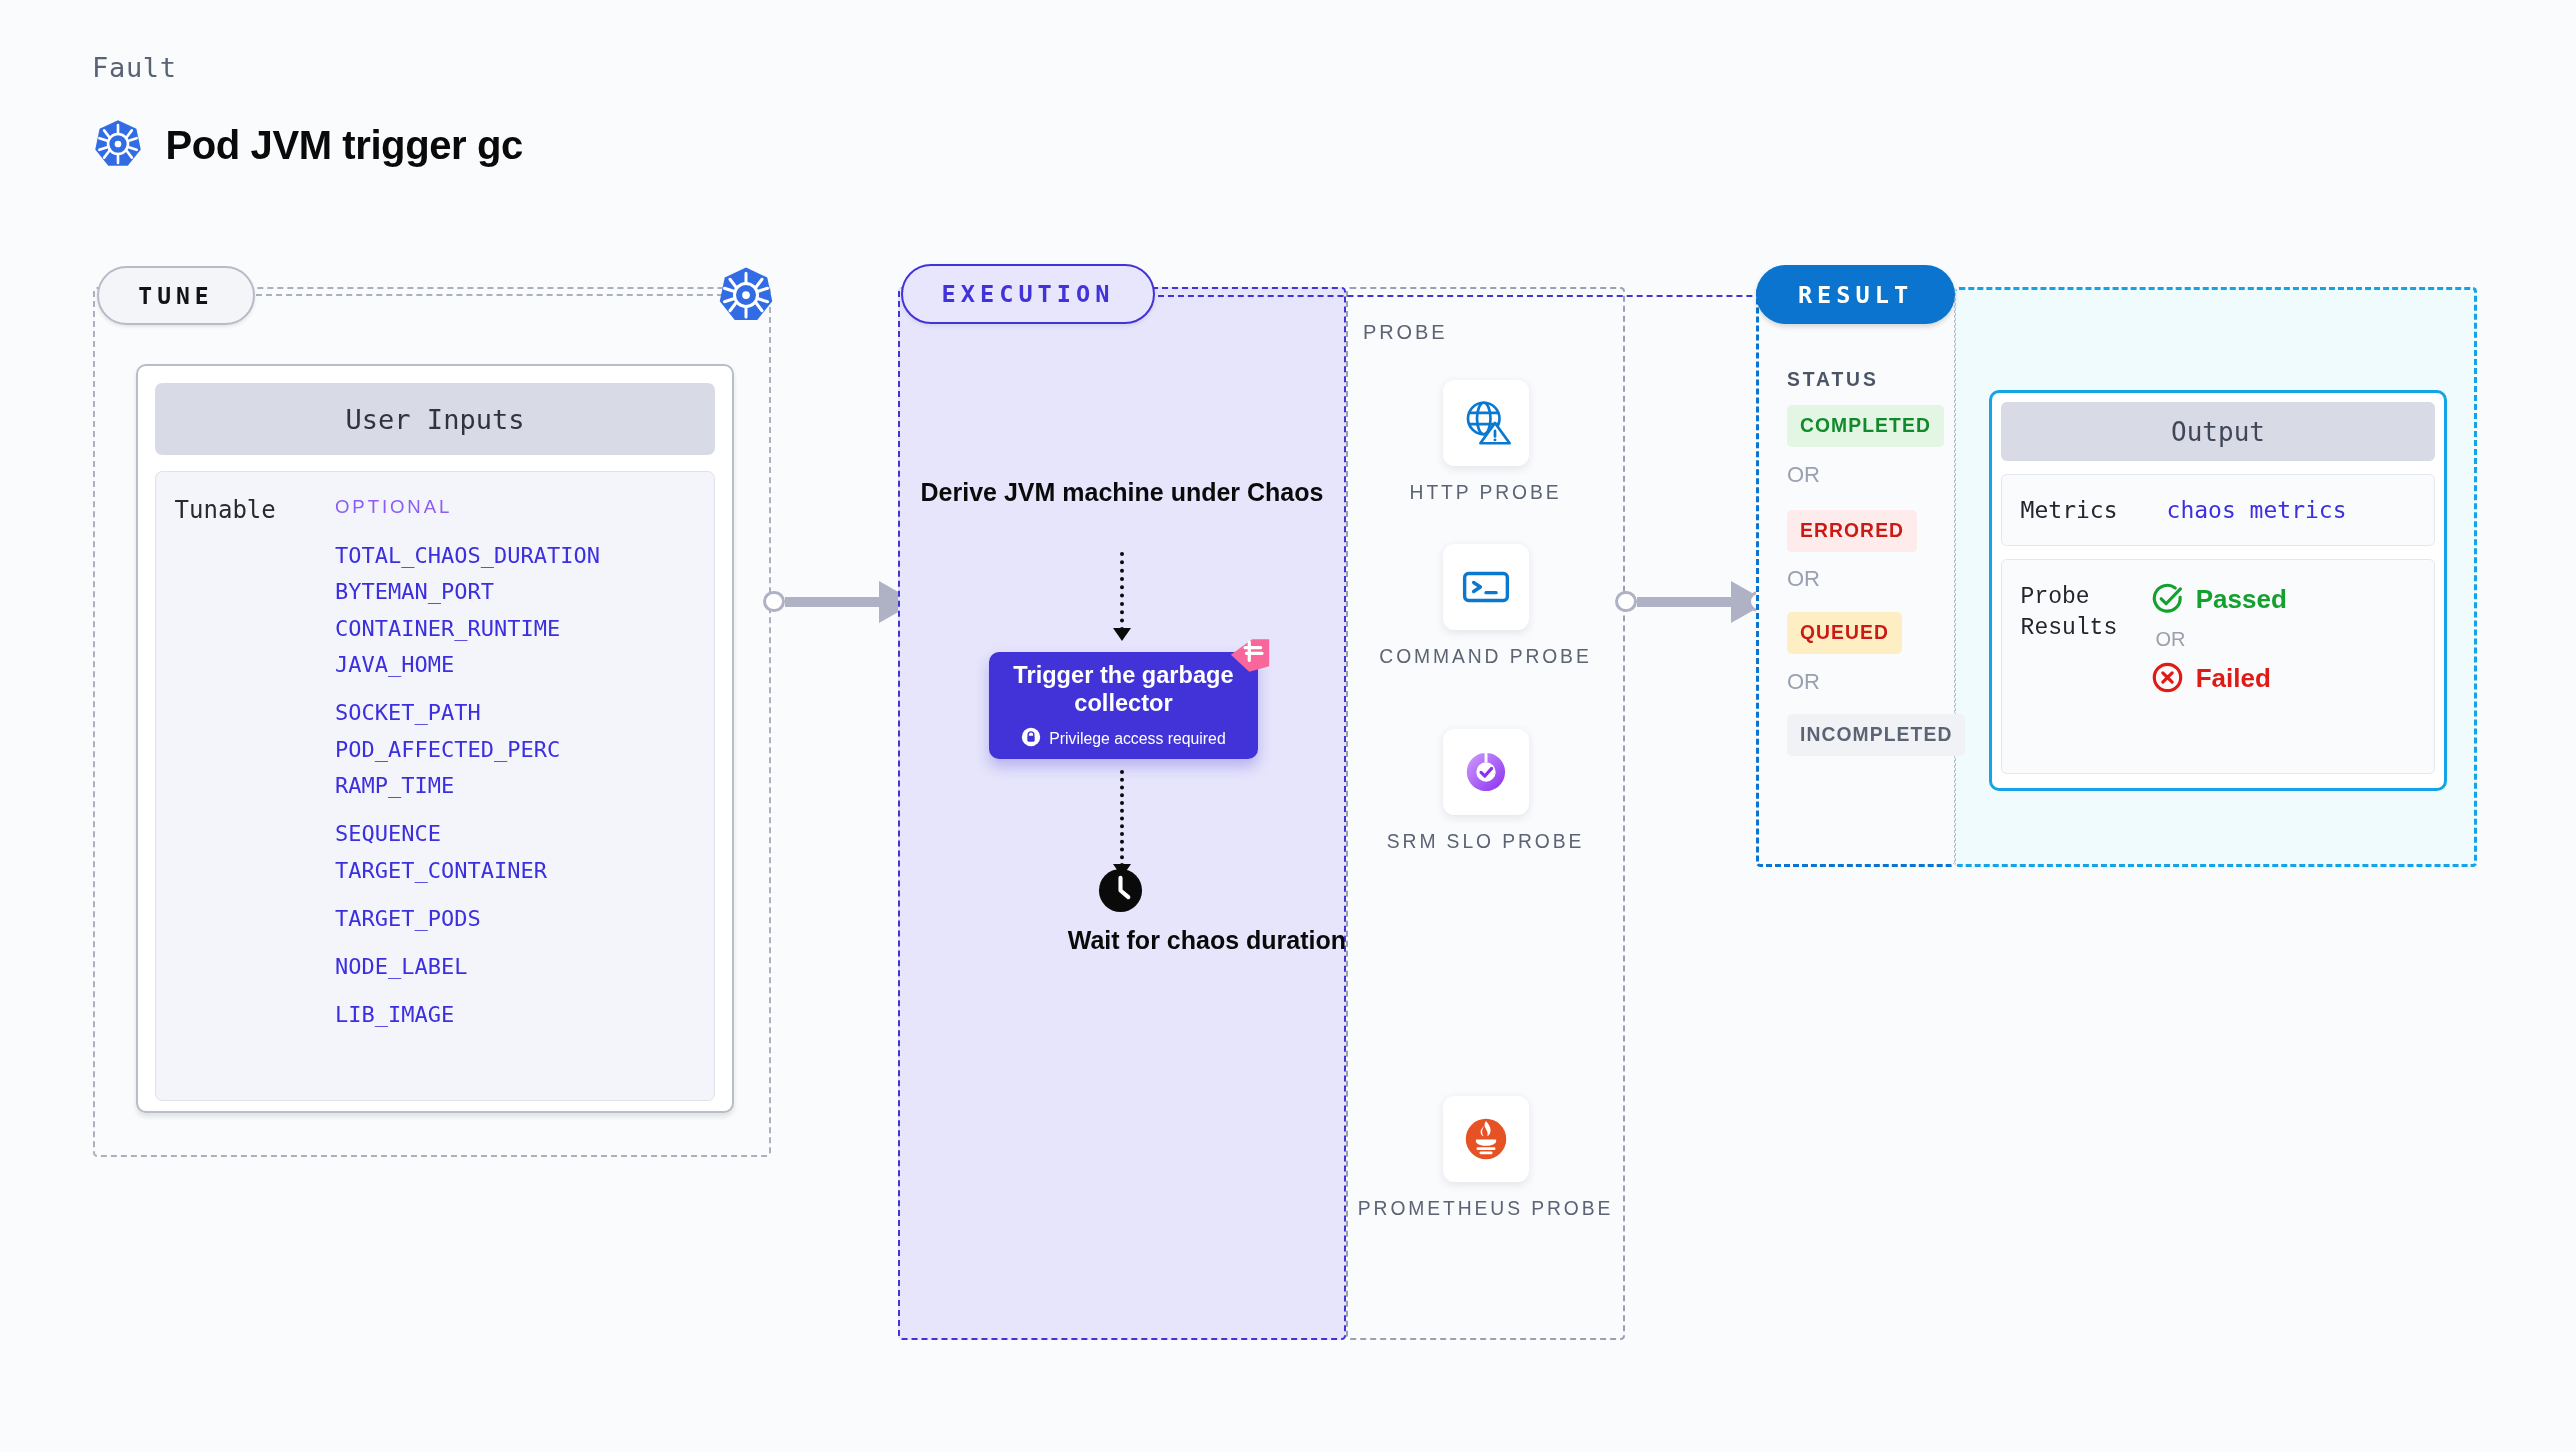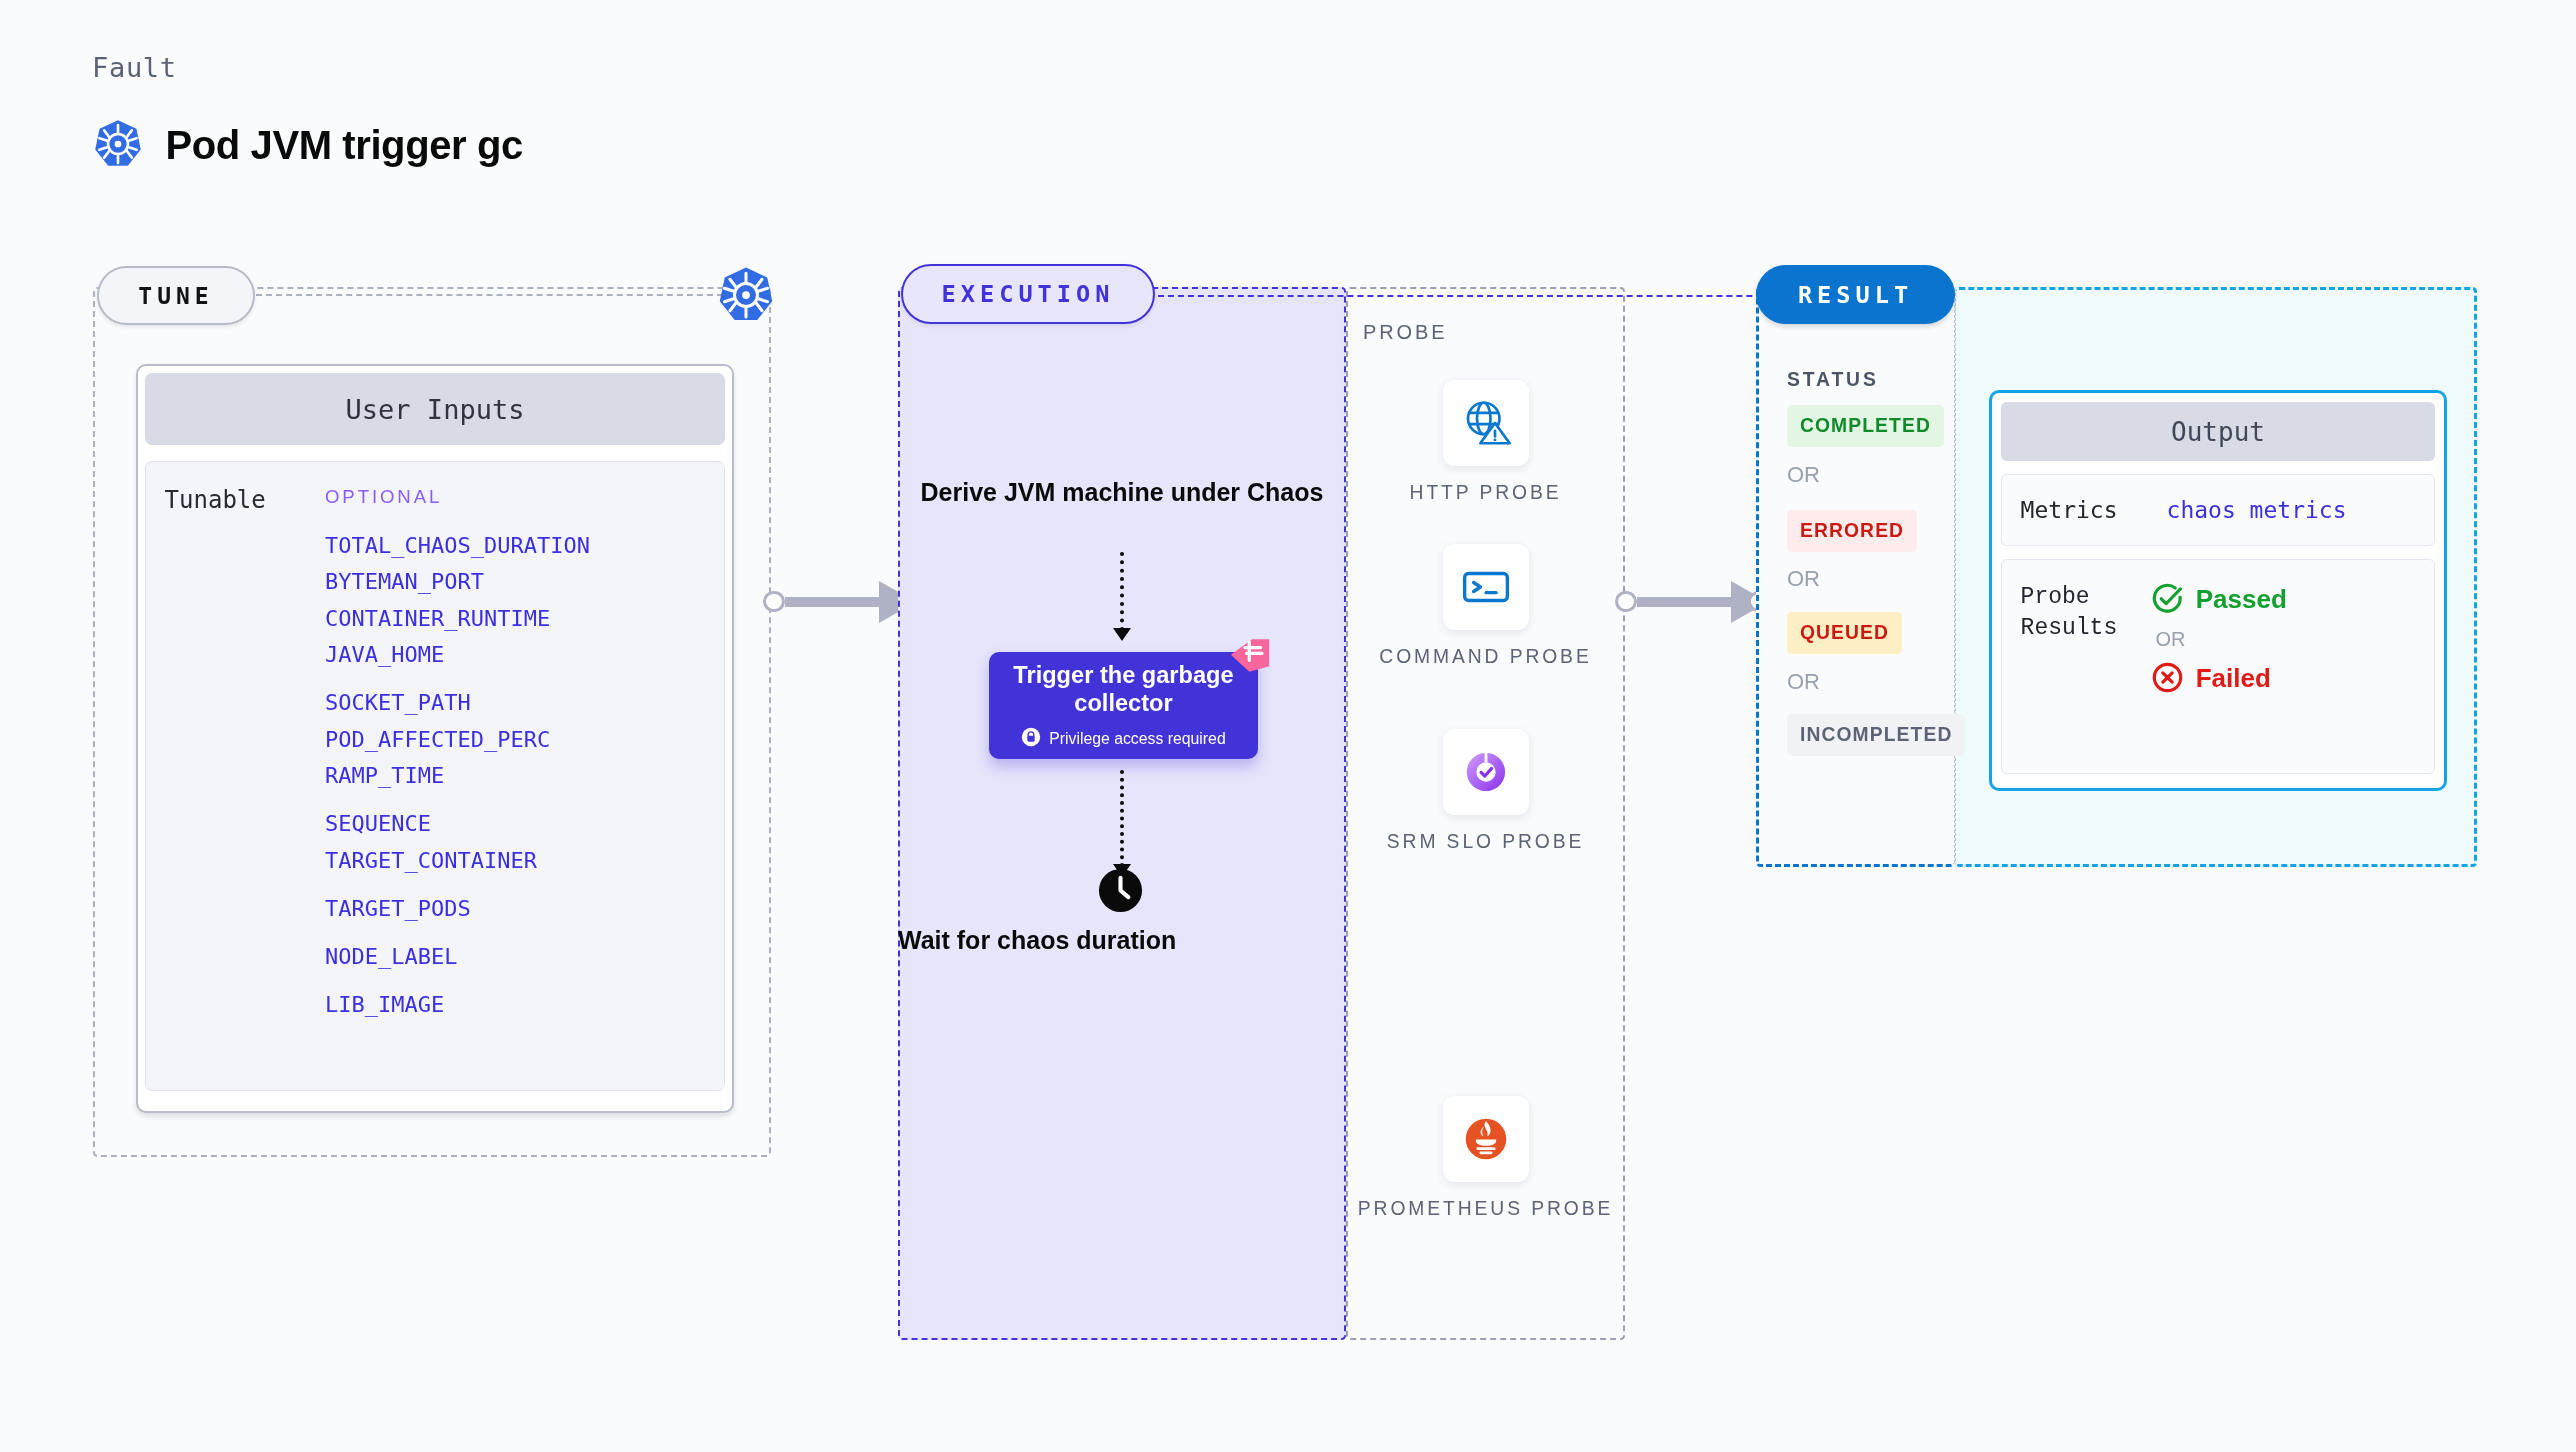--- a/index.html
+++ b/index.html
@@ -45,21 +45,21 @@
     position: absolute; left: 256px; top: 294px; width: 487px; height: 0;
     border-top: 2.9px dashed #aab0be;
   }
   #tune-k8s { position: absolute; left: 716px; top: 265px; width: 60px; height: 60px; }
 
   
   #ui-card {
     position: absolute; left: 136px; top: 364px; width: 598px; height: 749px;
     background: #fff; border: 2.1px solid #b8bdc9; border-radius: 10px;
     box-shadow: 0 3.6px 5.7px rgba(0,0,0,.10);
-    padding: 7px;
+    padding: 17px;
   }
   #ui-head {
     height: 72px; background: #d8dae6; border-radius: 7.2px;
     display: flex; align-items: center; justify-content: center;
     font-family: "DejaVu Sans Mono", monospace; font-size: 27px; color: #2f3440;
   }
   #ui-body {
     margin-top: 15.8px; height: 630px; background: #f3f5fa;
     border: 1.4px solid #dfe2ec; border-radius: 7.2px;
     display: flex; padding: 24px 0 0 0;
@@ -117,21 +117,21 @@
   #gc-title {
     font-family: "Liberation Sans", sans-serif; font-size: 23.6px; font-weight: 700;
     color: #fff; text-align: center; line-height: 1.2; padding: 0 15.8px;
   }
   #gc-priv { display: flex; align-items: center; gap: 7.9px; margin-top: 10px; }
   #gc-priv-text { font-family: "Liberation Sans", sans-serif; font-size: 15.8px; color: #fff; }
   #gc-flag { position: absolute; right: -13.6px; top: -15.8px; width: 44px; height: 39px; }
 
   #clock-icon { position: absolute; left: 1097px; top: 867px; width: 47px; height: 47px; }
   #wait-label {
-    position: absolute; left: 898px; top: 924px; width: 448px; text-align: left;
+    position: absolute; left: 898px; top: 924px; width: 448px; text-align: right;
     font-family: "Liberation Sans", sans-serif; font-size: 25px; font-weight: 700;
     color: #0a0a0a; line-height: 1.28;
   }
 
   
   #probes-box {
     left: 1346px; top: 287px; width: 279px; height: 1053px;
     border: 2.1px dashed #9aa0b0; border-left: 2.1px dashed #9aa0b0;
     background: #fafbfd;
   }

